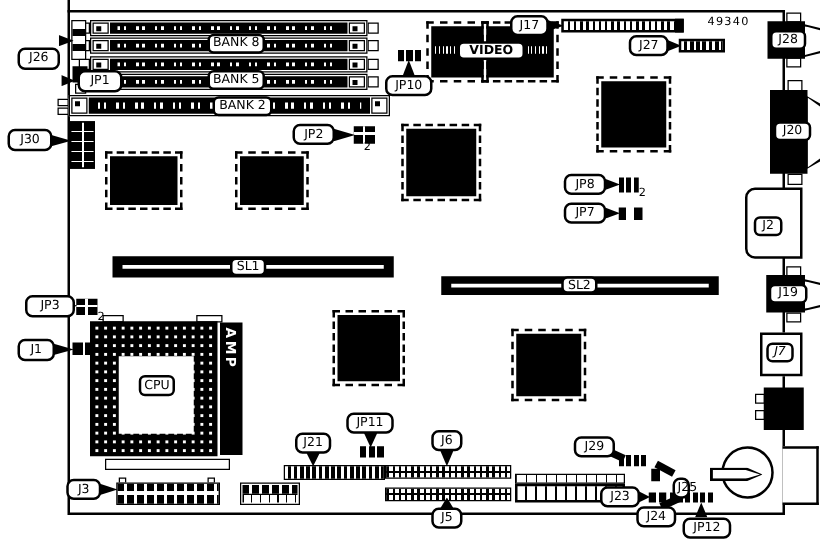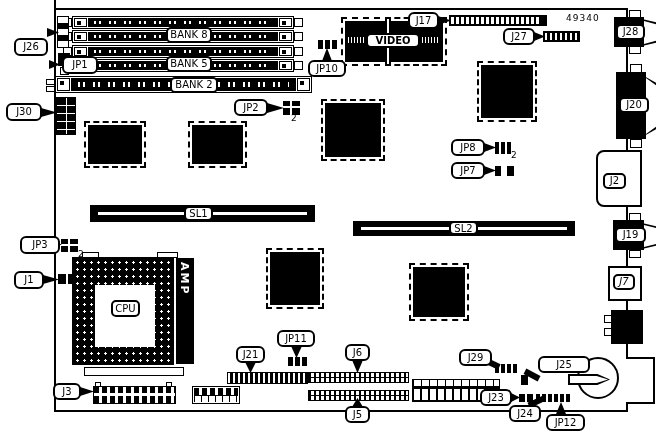--- a/index.html
+++ b/index.html
@@ -271,21 +271,21 @@
 
   <div class="callout" style="left:345px;top:344px;width:25px;height:17px;"><span>J6</span></div>
   <div class="ptr ptr-d" style="left:352px;top:360px;width:11px;height:13px;"></div>
 
   <div class="callout" style="left:345px;top:406px;width:25px;height:17px;"><span>J5</span></div>
   <div class="ptr ptr-u" style="left:352px;top:398px;width:11px;height:9px;"></div>
 
   <div class="callout" style="left:459px;top:349px;width:33px;height:17px;"><span>J29</span></div>
   <div class="ptr" style="left:486px;top:361px;width:14px;height:6px;transform:rotate(25deg);"></div>
 
-  <div class="callout" style="left:538px;top:356px;width:52px;height:17px;"><span>J25</span></div>
+  <div class="callout" style="left:538px;top:382px;width:14px;height:17px;"><span>J25</span></div>
   <div class="ptr" style="left:524px;top:372px;width:16px;height:6px;transform:rotate(28deg);"></div>
 
   <div class="callout" style="left:480px;top:389px;width:32px;height:17px;"><span>J23</span></div>
   <div class="ptr ptr-r" style="left:511px;top:393px;width:9px;height:9px;"></div>
 
   <div class="callout" style="left:509px;top:405px;width:32px;height:17px;"><span>J24</span></div>
   <div class="ptr" style="left:528px;top:399px;width:16px;height:6px;transform:rotate(-25deg);"></div>
 
   <div class="callout" style="left:546px;top:414px;width:39px;height:17px;"><span>JP12</span></div>
   <div class="ptr ptr-u" style="left:556px;top:402px;width:10px;height:12px;"></div>

